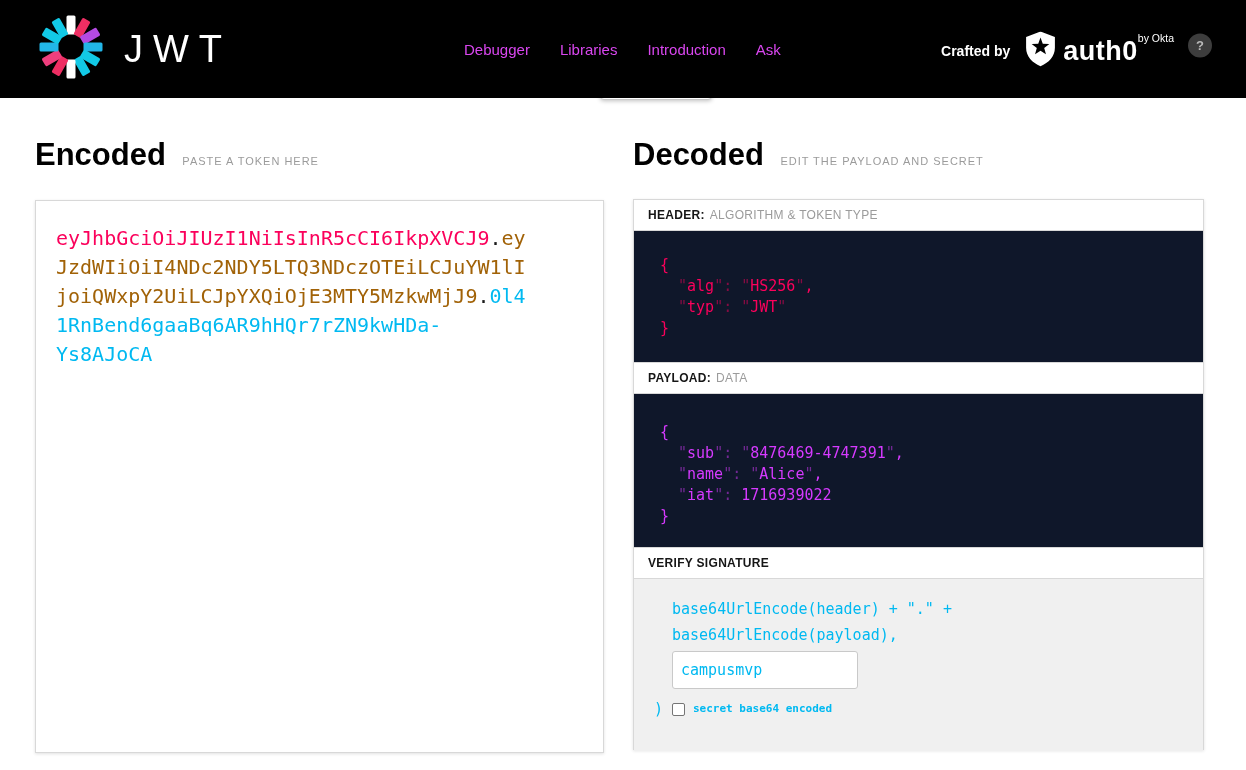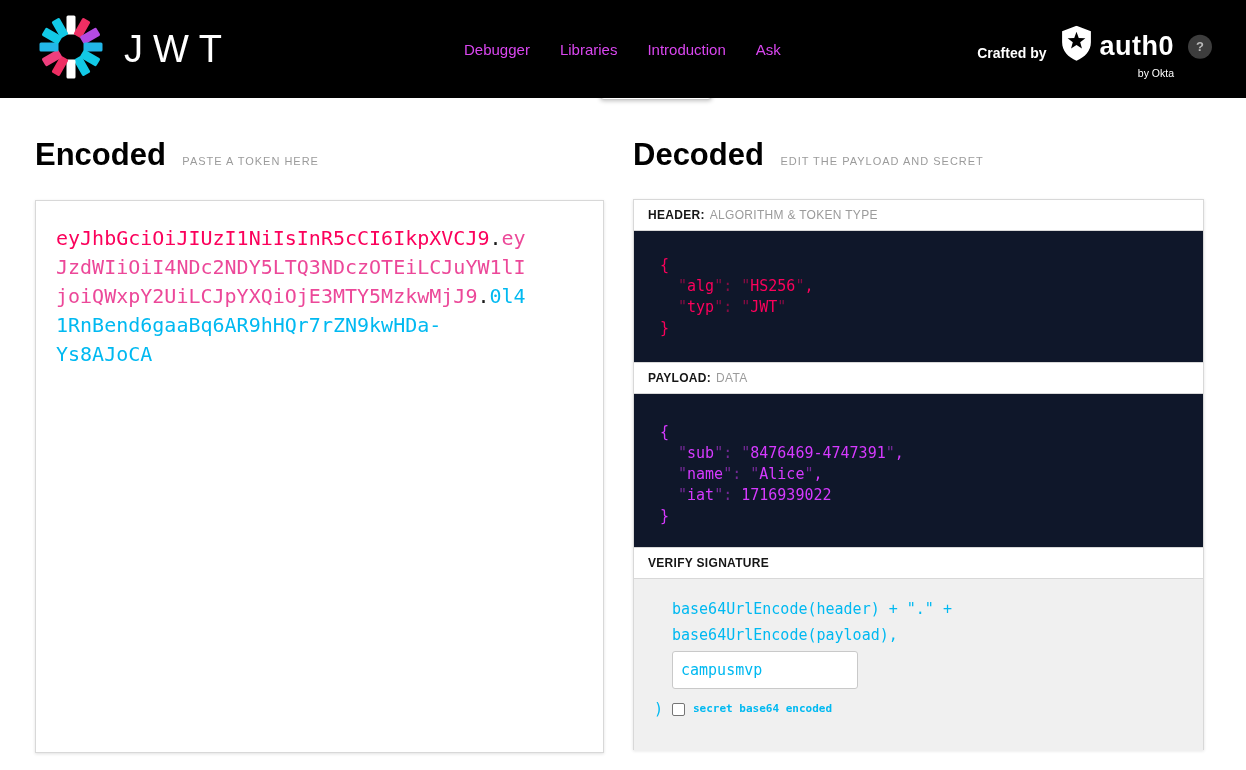--- a/index.html
+++ b/index.html
@@ -11,21 +11,21 @@
             background:#000; z-index:5; display:flex; align-items:center; }
   .logo-burst { margin-left:38px; flex:0 0 auto; }
   .brand-text { margin-left:20px; color:#fff; font-size:38px; font-weight:400;
                 letter-spacing:10px; line-height:1; }
   .nav-links { position:absolute; left:464px; top:50%; transform:translateY(-50%);
                display:flex; gap:30px; }
   .nav-link { color:#d946ef; font-size:15px; cursor:pointer; }
   .nav-right { position:absolute; right:34px; top:50%; transform:translateY(-44%);
                display:flex; align-items:center; gap:14px; }
   .crafted-by { color:#fff; font-size:14px; font-weight:600; }
-  .auth0-wrap { display:flex; flex-direction:column; }
+  .auth0-wrap { display:flex; }
   .auth0-row { display:flex; align-items:center; gap:6px; }
   .auth0-text { color:#fff; font-size:27px; font-weight:700; letter-spacing:.5px; line-height:1; }
   .by-okta { color:#fff; font-size:10.5px; text-align:right; margin-top:1px; }
   .help-circle { width:24px; height:24px; border-radius:50%; background:#3d3d3d;
                  color:#b9b9b9; font-size:13px; font-weight:700; display:flex;
                  align-items:center; justify-content:center; cursor:pointer;
                  transform:translateY(-6px); }
 
   
   .ghost-select { position:absolute; left:600px; top:60px; width:112px; height:40px;
@@ -37,21 +37,21 @@
   .col-head.enc { left:35px; } .col-head.dec { left:633px; }
   .col-title { display:inline; font-size:31px; font-weight:700; color:#000; letter-spacing:0; }
   .col-sub { font-size:11px; color:#9b9b9b; letter-spacing:1px; margin-left:12px; }
 
   
   .encoded-box { position:absolute; left:35px; top:200px; width:569px; height:553px;
                  background:#fff; border:1px solid #d8d8d8;
                  box-shadow:0 1px 3px rgba(0,0,0,.12); padding:23px 0 0 20px; cursor:text; }
   .token { width:476px; font-family:"DejaVu Sans Mono", monospace; font-size:20px;
            line-height:29px; word-wrap:break-word; overflow-wrap:break-word; }
-  .tk-h { color:#fb015b; } .tk-p { color:#ec4899; } .tk-s { color:#00b9f1; }
+  .tk-h { color:#fb015b; } .tk-p { color:#a16207; } .tk-s { color:#00b9f1; }
   .tk-dot { color:#1a1a1a; }
 
   
   .decoded-panel { position:absolute; left:633px; top:199px; width:571px; height:551px;
                    background:#0f172a; border:1px solid #d8d8d8;
                    box-shadow:0 1px 3px rgba(0,0,0,.12); }
   .sec-row { height:31px; border-bottom:1px solid #d8d8d8; padding:0 14px;
              line-height:30px; font-size:12px; letter-spacing:.3px; background:#fff; }
   .sec-row .lbl { color:#161616; font-weight:700; }
   .sec-row .sublbl { color:#9b9b9b; margin-left:5px; }

